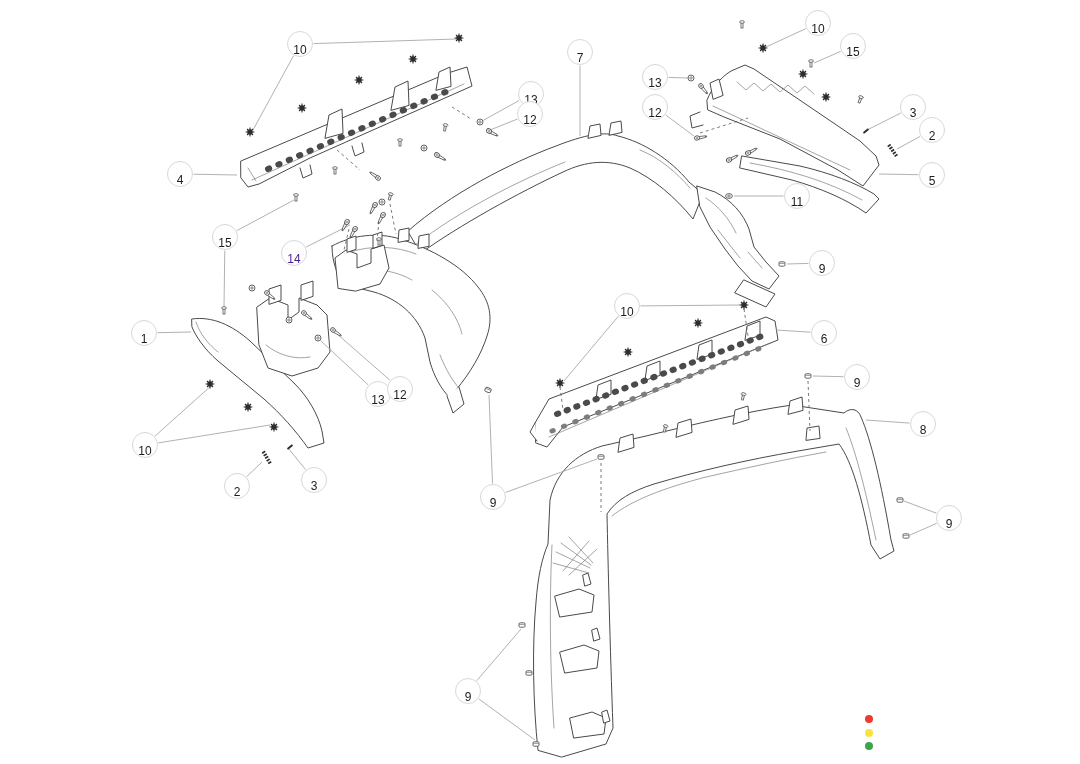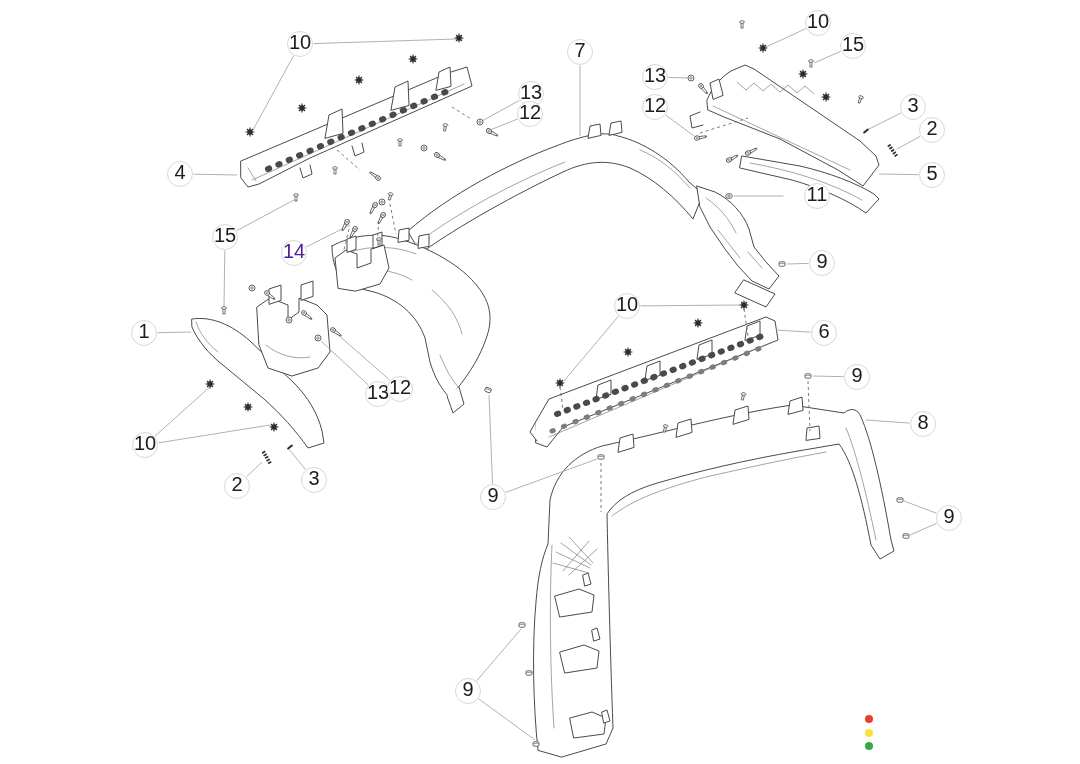--- a/index.html
+++ b/index.html
@@ -4,22 +4,22 @@
 <style>
   html,body{margin:0;padding:0;background:#ffffff;}
   .canvas{position:relative;width:1080px;height:764px;background:#fff;overflow:hidden;
           font-family:"Liberation Sans",sans-serif;}
   .canvas svg{position:absolute;left:0;top:0;}
   .part path, .part line{vector-effect:non-scaling-stroke;}
   .part{fill:#ffffff;stroke:#4a4a4a;stroke-width:1;stroke-linejoin:round;stroke-linecap:round;}
   .part .thin{stroke:#7d7d7d;stroke-width:.7;fill:none;}
   .part .slots{fill:none;}
   .callout{position:absolute;width:26px;height:26px;border:1.2px solid #d8d8d8;border-radius:50%;
-           background:#fff;display:flex;align-items:flex-start;justify-content:center;
-           font-size:20px;line-height:1;color:#1c1c1c;box-sizing:border-box;cursor:pointer;}
+           background:#fff;display:flex;align-items:flex-end;justify-content:center;
+           font-size:12px;line-height:1;color:#1c1c1c;box-sizing:border-box;cursor:pointer;}
   .dot{position:absolute;width:8px;height:8px;border-radius:50%;}
 </style>
 </head>
 <body>
 
 <div class="canvas">
   <svg width="1080" height="764" viewBox="0 0 1080 764">
 
     <g class="part">
       <path d="M241,161 L448,73 L467,67 L472,86 L310,158 L259,184 L248,187 L241,178 Z"></path>
@@ -479,21 +479,21 @@
       </div>
       <div class="callout" style="left: 900px; top: 94px; border-color: rgb(216, 216, 216); color: rgb(28, 28, 28);">
         <span>3</span>
       </div>
       <div class="callout" style="left: 919px; top: 117px; border-color: rgb(216, 216, 216); color: rgb(28, 28, 28);">
         <span>2</span>
       </div>
       <div class="callout" style="left: 919px; top: 162px; border-color: rgb(216, 216, 216); color: rgb(28, 28, 28);">
         <span>5</span>
       </div>
-      <div class="callout" style="left: 784px; top: 183px; border-color: rgb(216, 216, 216); color: rgb(28, 28, 28); margin-left: 20px;">
+      <div class="callout" style="left: 784px; top: 183px; border-color: rgb(216, 216, 216); color: rgb(28, 28, 28);">
         <span>11</span>
       </div>
       <div class="callout" style="left: 809px; top: 250px; border-color: rgb(216, 216, 216); color: rgb(28, 28, 28);">
         <span>9</span>
       </div>
       <div class="callout" style="left: 212px; top: 224px; border-color: rgb(216, 216, 216); color: rgb(28, 28, 28);">
         <span>15</span>
       </div>
       <div class="callout" style="left: 281px; top: 240px; border-color: rgb(216, 216, 216); color: #4c1d95;">
         <span>14</span>

